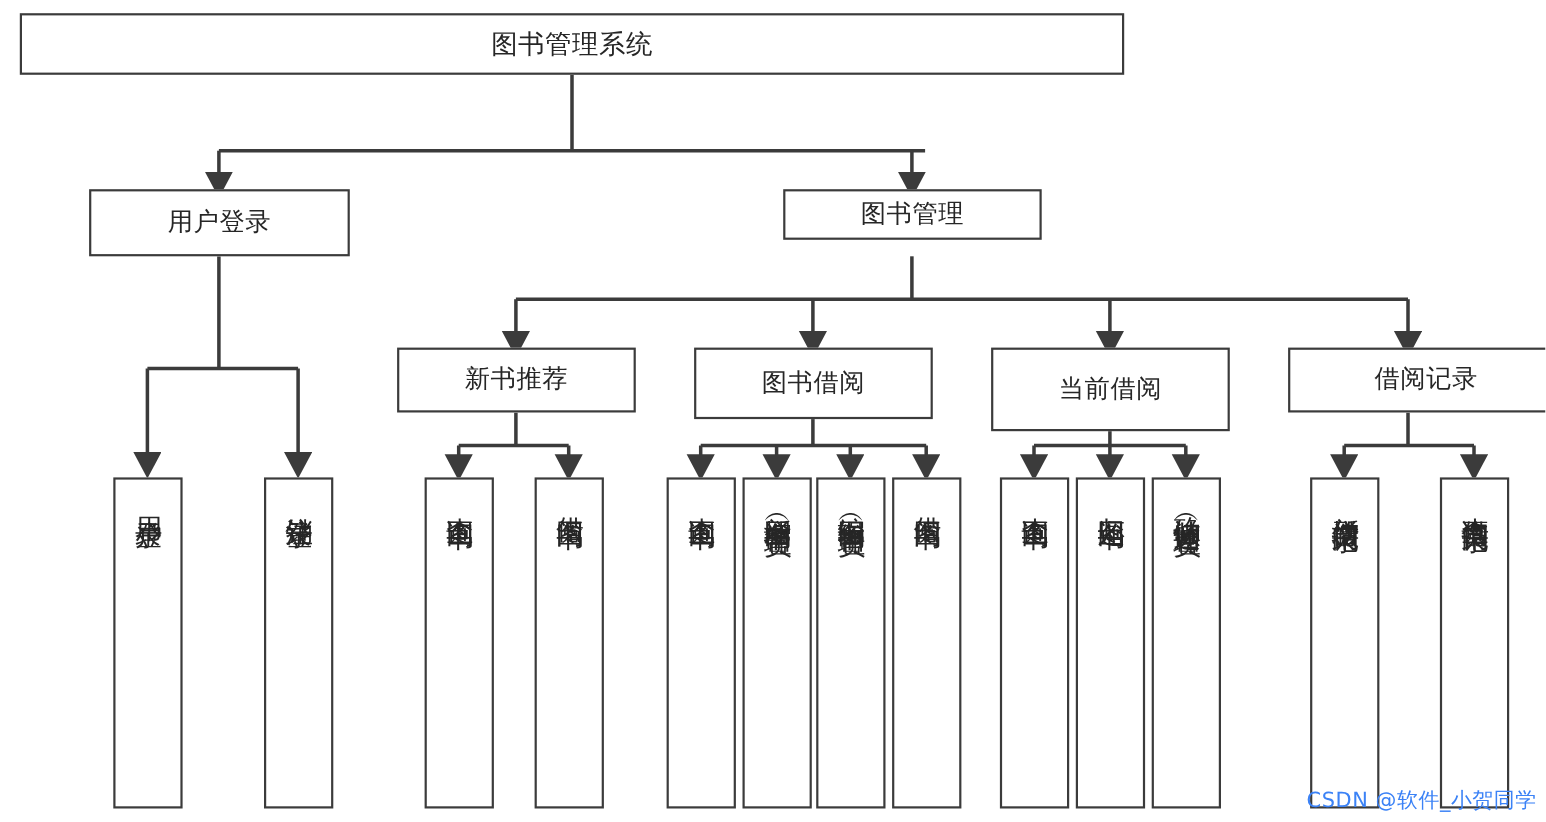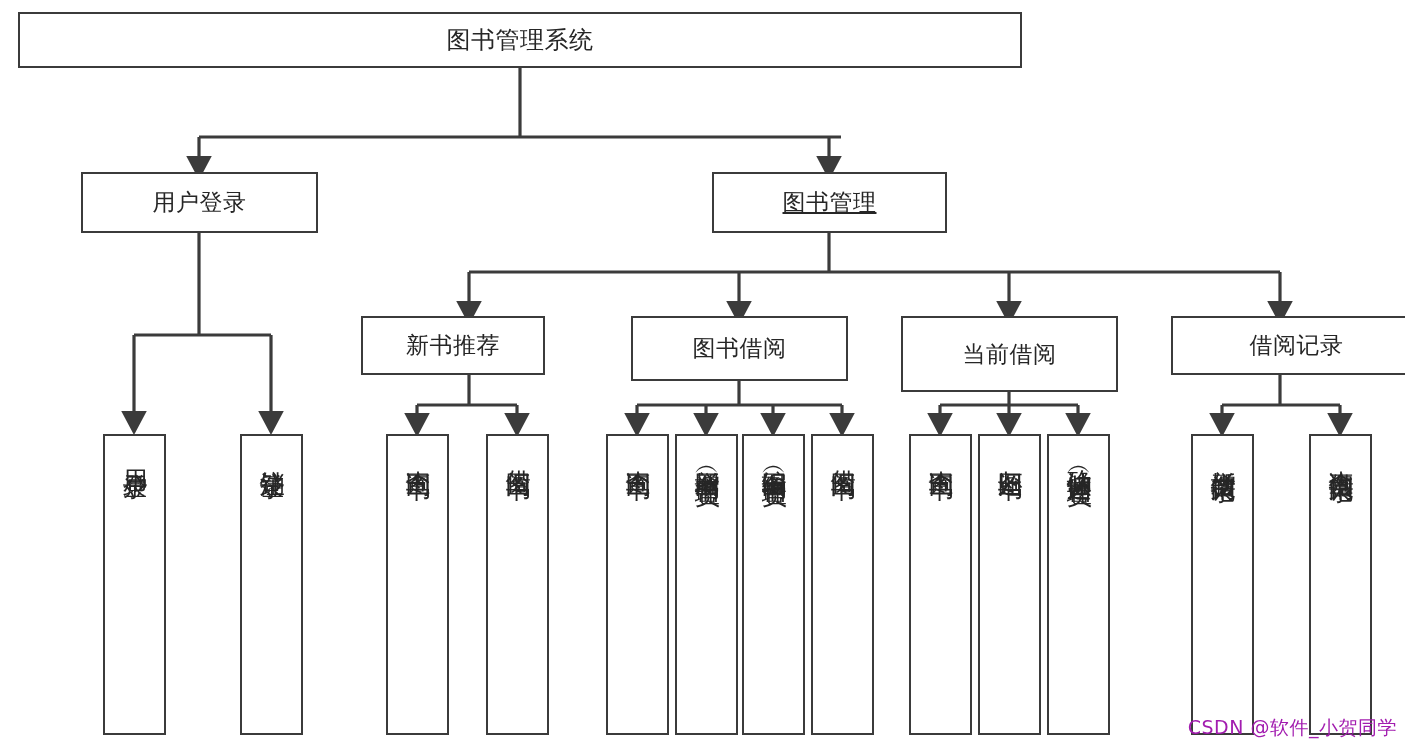--- a/index.html
+++ b/index.html
@@ -61,21 +61,21 @@
     font-size: 25px;
     line-height: 1.05;
     letter-spacing: 2px;
     white-space: nowrap;
   }
   .watermark {
     position: absolute;
     right: 8px;
     bottom: 6px;
     font-size: 19px;
-    color: #a21caf;
+    color: #3b82f6;
     white-space: nowrap;
     letter-spacing: 0.5px;
   }
 </style>
 </head>
 <body>
 
 <div id="canvas">
 
   <svg class="wires" viewBox="0 0 1405 747" xmlns="http://www.w3.org/2000/svg">
@@ -128,25 +128,25 @@
     </g>
   </svg>
 
   <div class="node h-node root" style="left:18px; top:12px; width:1004px; height:56px;">
     <span class="lbl">图书管理系统</span>
   </div>
 
   <div class="node h-node" style="left:81px; top:172px; width:237px; height:61px;">
     <span class="lbl">用户登录</span>
   </div>
-  <div class="node h-node" style="left:712px; top:172px; width:235px; height:61px;text-decoration:underline;">
+  <div class="node h-node" style="left:712px; top:172px; width:235px; height:46px;">
     <span class="lbl">图书管理</span>
   </div>
 
-  <div class="node h-node" style="left:361px; top:316px; width:184px; height:59px;">
+  <div class="node h-node" style="left:361px; top:316px; width:217px; height:59px;">
     <span class="lbl">新书推荐</span>
   </div>
   <div class="node h-node" style="left:631px; top:316px; width:217px; height:65px;">
     <span class="lbl">图书借阅</span>
   </div>
   <div class="node h-node" style="left:901px; top:316px; width:217px; height:76px;">
     <span class="lbl">当前借阅</span>
   </div>
   <div class="node h-node" style="left:1171px; top:316px; width:251px; height:59px;">
     <span class="lbl">借阅记录</span>

